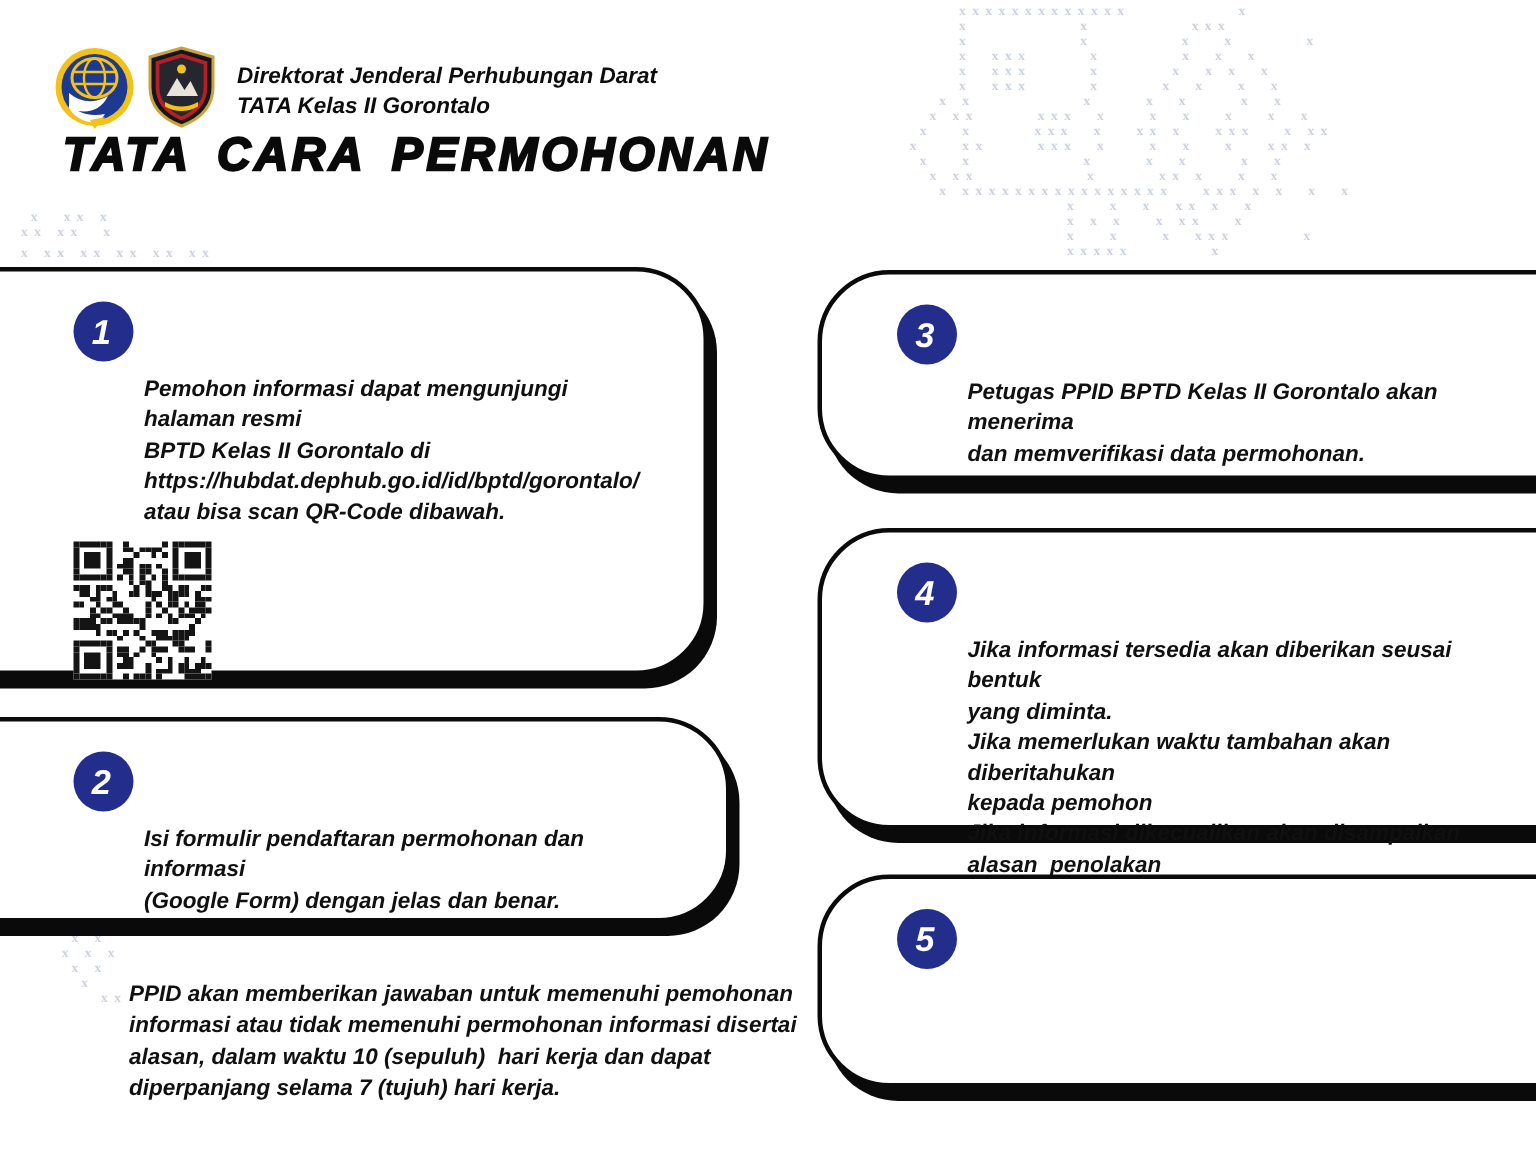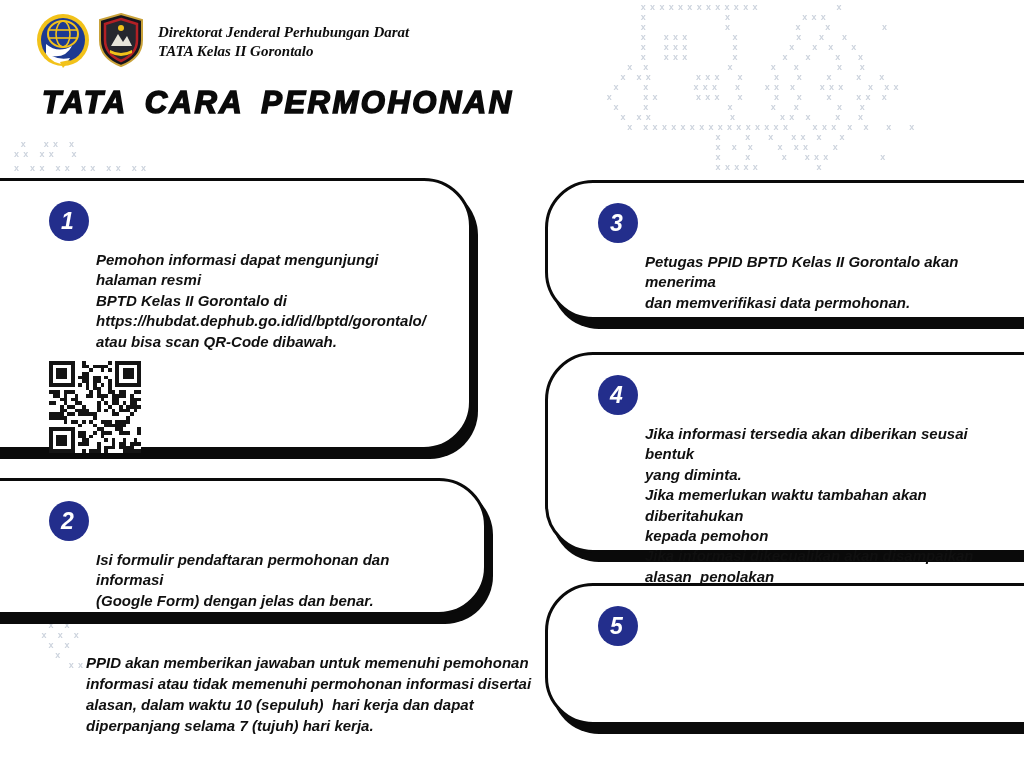--- a/index.html
+++ b/index.html
@@ -5,26 +5,26 @@
   html,body{margin:0;padding:0;}
   body{
     width:1024px;height:768px;position:relative;overflow:hidden;
     background:#ffffff;
     font-family:"Liberation Sans",sans-serif;
     color:#0b0b0b;
   }
   
   .stitch{
     position:absolute;z-index:0;
-    font-family:Liberation Sans, sans-serif;
+    font-family:Liberation Serif, serif;
     font-size:9px;line-height:10px;letter-spacing:4.3px;
     font-weight:bold;color:#ccd3dd;white-space:pre;
     user-select:none;pointer-events:none;
   }
-  .hdr{position:absolute;left:36px;top:12px;display:flex;align-items:center;z-index:2;font-family:Liberation Serif, serif;}
+  .hdr{position:absolute;left:36px;top:30px;display:flex;align-items:center;z-index:2;}
   .hdr .logos{display:flex;align-items:center;gap:6px;}
   .orgtext{margin-left:12px;font-weight:bold;font-style:italic;font-size:15px;line-height:1.3;color:#0d0d0d;}
   .title{
     position:absolute;left:42px;top:86px;z-index:2;
     font-weight:bold;font-size:31px;line-height:34px;
     letter-spacing:2.5px;word-spacing:7px;color:#0a0a0a;
     -webkit-text-stroke:1.6px #0a0a0a;
     text-transform:uppercase;white-space:nowrap;font-style:italic;
   }
   .card{

